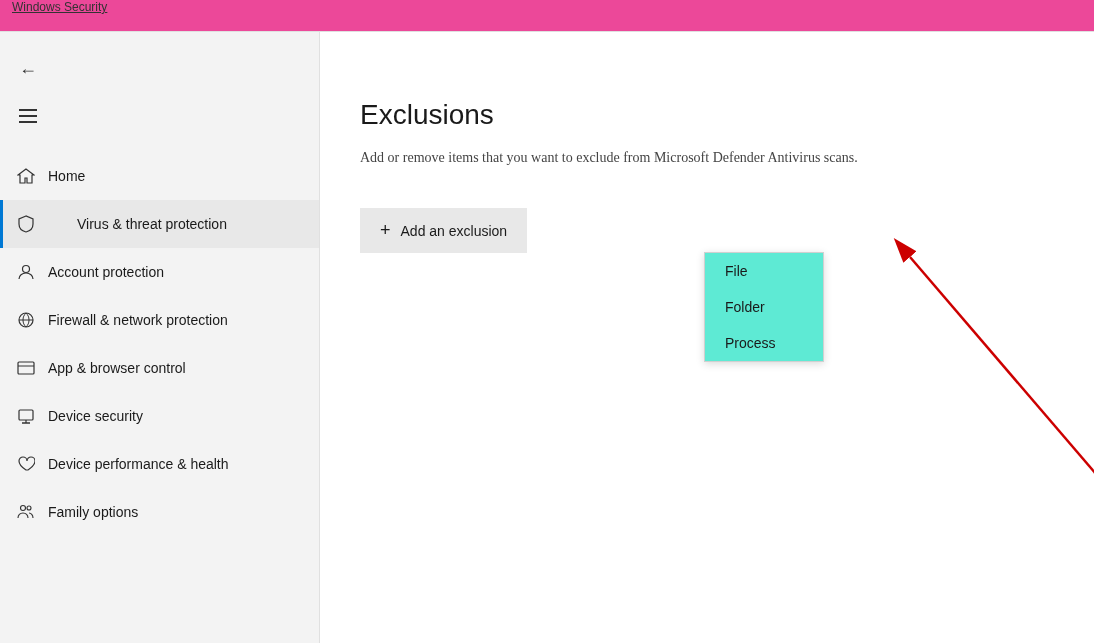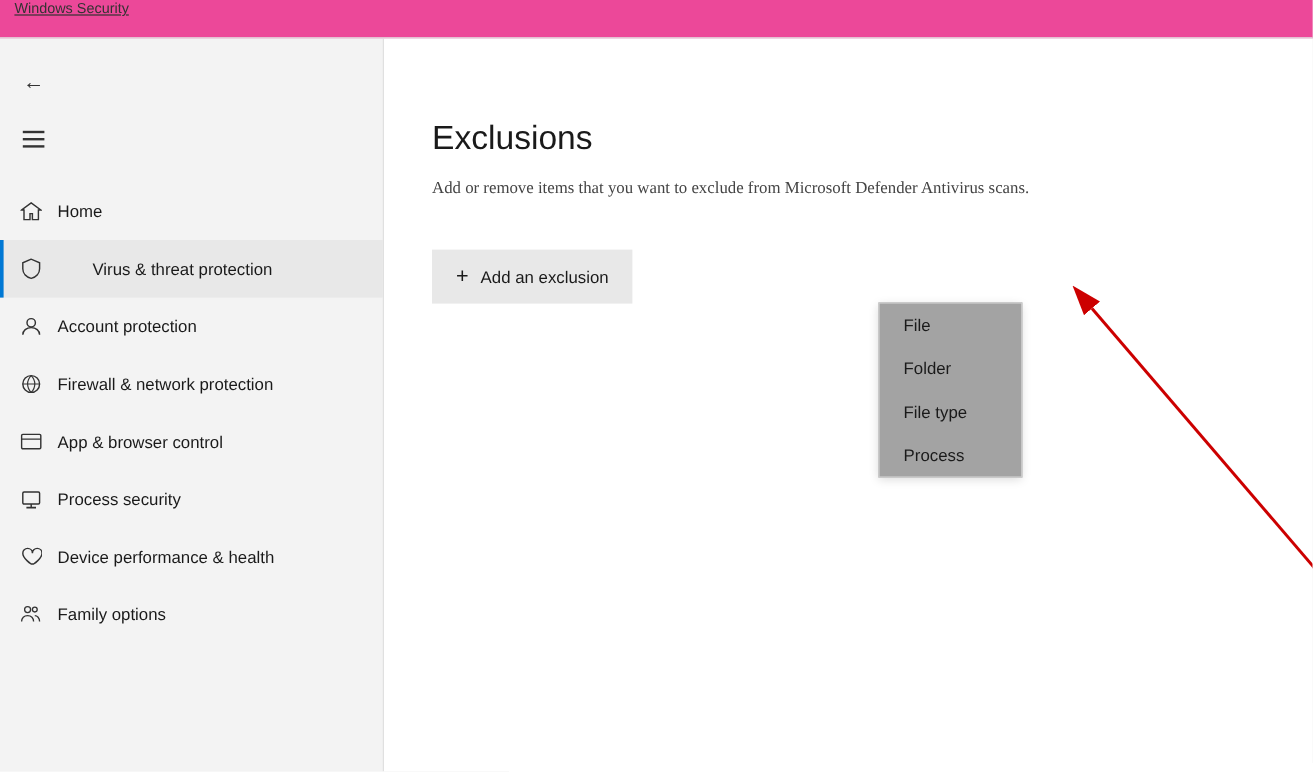--- a/index.html
+++ b/index.html
@@ -176,22 +176,22 @@
     .plus-icon {
       font-size: 18px;
       margin-right: 10px;
       font-weight: 300;
     }
 
     
     .dropdown-menu {
       position: absolute;
       top: 220px;
-      left: 412px;
-      background: #a3a3a3;
+      left: 384px;
+      background: #5eead4;
       border: 1px solid #d0d0d0;
       box-shadow: 0 2px 8px rgba(0,0,0,0.15);
       min-width: 120px;
       z-index: 100;
     }
 
     .dropdown-item {
       padding: 10px 20px;
       font-size: 14px;
       color: #1a1a1a;
@@ -284,21 +284,21 @@
       </div>
 
       <div class="nav-item">
         <span class="nav-icon">
           <svg width="18" height="18" viewBox="0 0 18 18" fill="none">
             <rect x="2" y="3" width="14" height="10" rx="1" stroke="#333" stroke-width="1.2" fill="none"></rect>
             <line x1="5" y1="16" x2="13" y2="16" stroke="#333" stroke-width="1.5"></line>
             <line x1="9" y1="13" x2="9" y2="16" stroke="#333" stroke-width="1.2"></line>
           </svg>
         </span>
-        <span class="nav-label">Process security</span>
+        <span class="nav-label">Device security</span>
       </div>
 
       <div class="nav-item">
         <span class="nav-icon">
           <svg width="18" height="18" viewBox="0 0 18 18" fill="none">
             <path d="M9 15s-7-4.5-7-9a4 4 0 018 0 4 4 0 018 0c0 4.5-7 9-7 9z" stroke="#333" stroke-width="1.2" fill="none"></path>
           </svg>
         </span>
         <span class="nav-label">Device performance &amp; health</span>
       </div>
@@ -325,23 +325,20 @@
       <span class="plus-icon">+</span>
       <span>Add an exclusion</span>
     </button>
 
     <div class="dropdown-menu">
       <div class="dropdown-item">
         <span>File</span>
       </div>
       <div class="dropdown-item">
         <span>Folder</span>
-      </div>
-      <div class="dropdown-item">
-        <span>File type</span>
       </div>
       <div class="dropdown-item">
         <span>Process</span>
       </div>
     </div>
 
     <div class="annotation-arrow">
       <svg width="420" height="320">
         <defs>
           <marker id="arrowhead" markerWidth="10" markerHeight="7" refX="0" refY="3.5" orient="auto">

